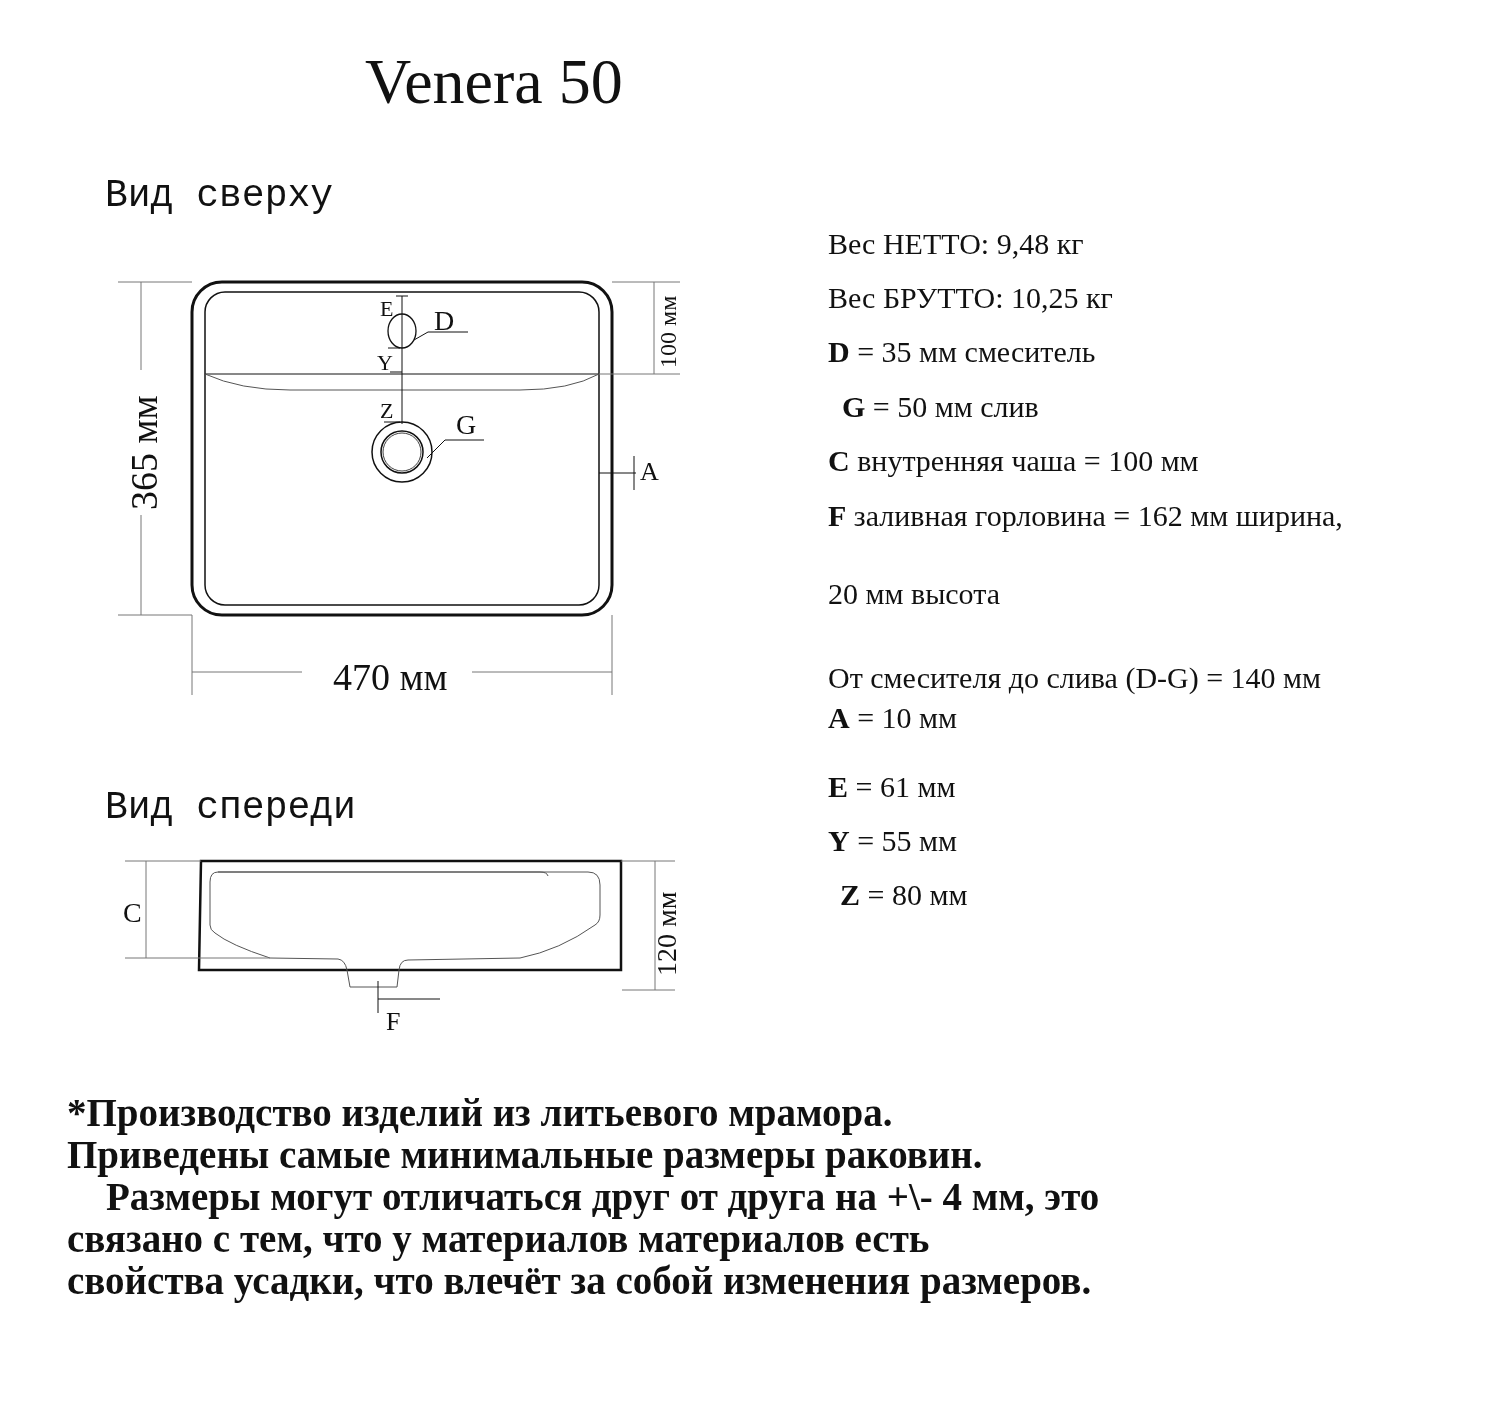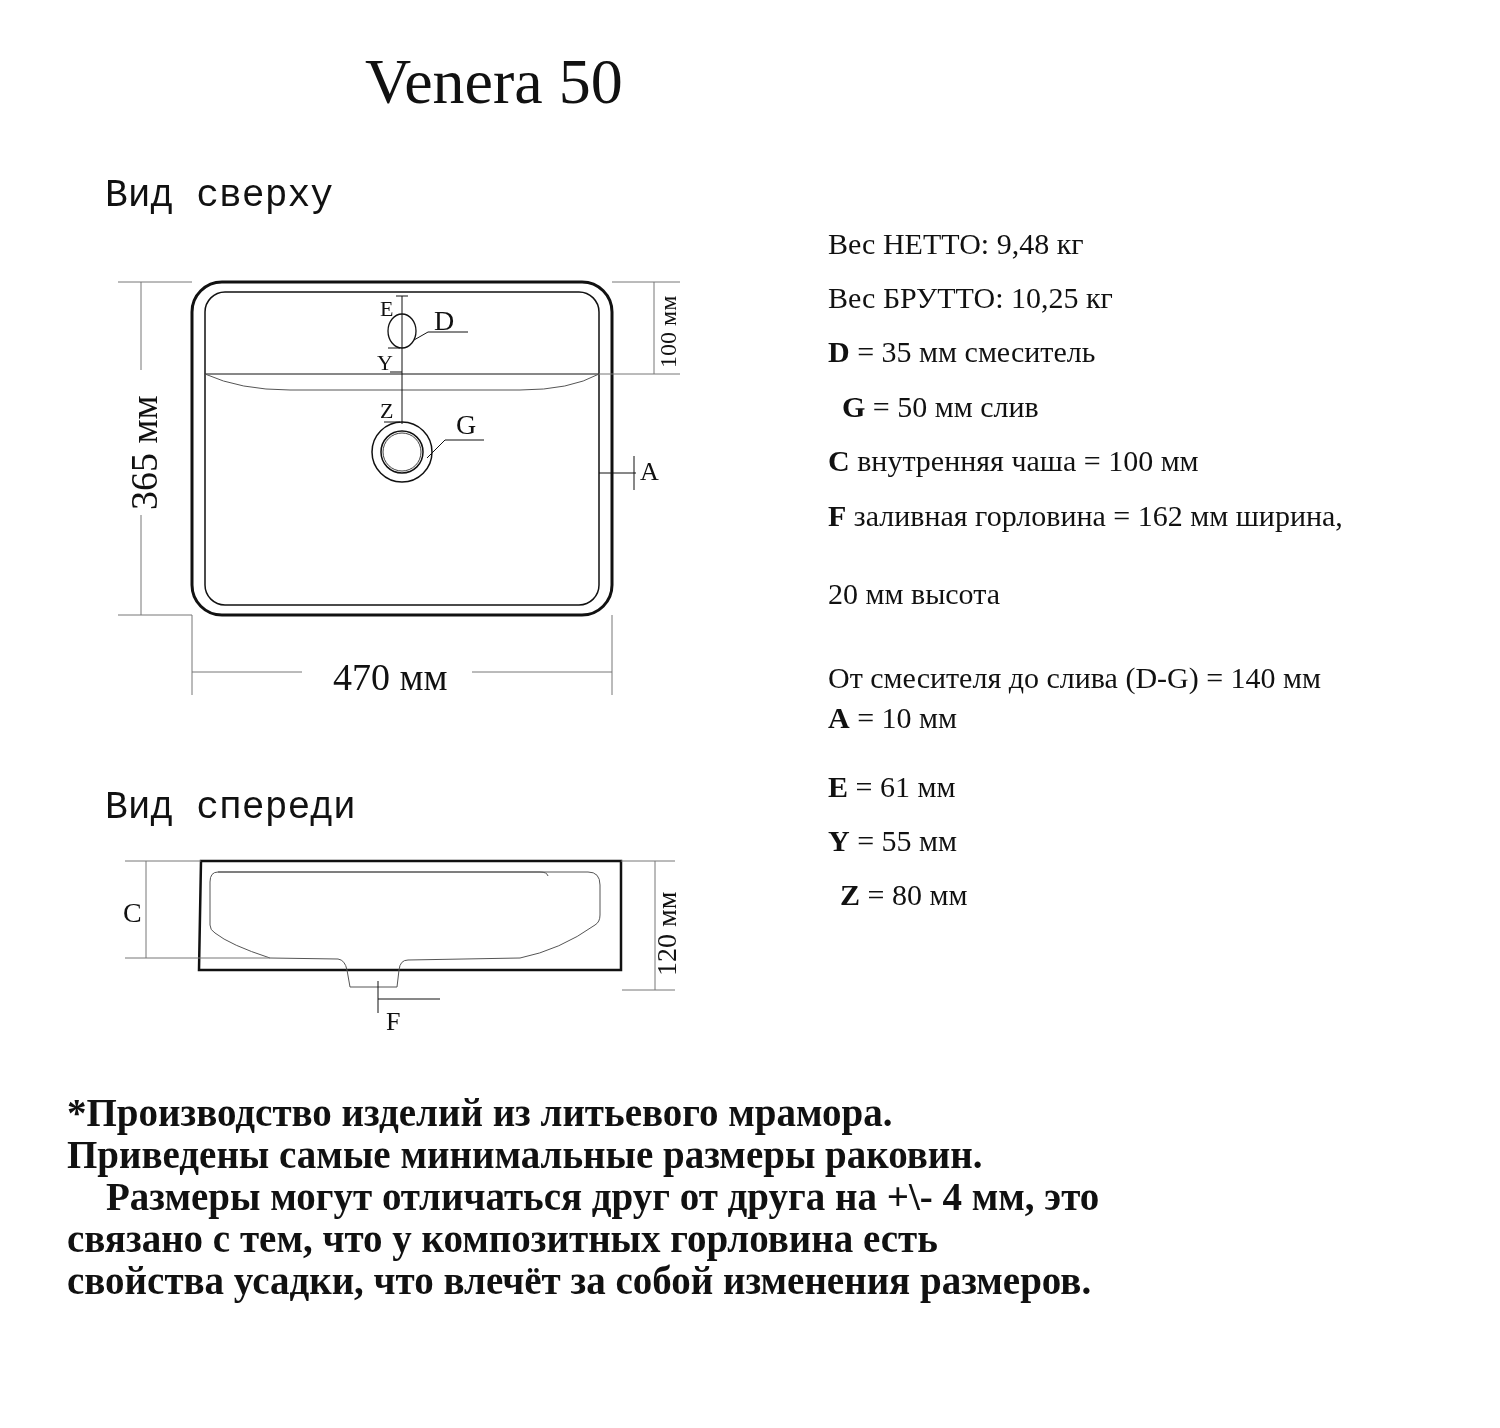--- a/index.html
+++ b/index.html
@@ -105,14 +105,14 @@
 <div class="abs spec" style="top:564px;margin-top:12px;"><b></b><span>20 мм высота</span></div>
 <div class="abs spec" style="top:660px;"><b></b><span>От смесителя до слива (D-G) = 140 мм</span></div>
 <div class="abs spec" style="top:700px;"><b>A</b><span> = 10 мм</span></div>
 <div class="abs spec" style="top:769px;"><b>E</b><span> = 61 мм</span></div>
 <div class="abs spec" style="top:823px;"><b>Y</b><span> = 55 мм</span></div>
 <div class="abs spec" style="top:877px;margin-left:12px;"><b>Z</b><span> = 80 мм</span></div>
 
 <div class="abs note" style="top:1092px;">*Производство изделий из литьевого мрамора.</div>
 <div class="abs note" style="top:1134px;">Приведены самые минимальные размеры раковин.</div>
 <div class="abs note" style="top:1176px;margin-left:39px;">Размеры могут отличаться друг от друга на +\- 4 мм, это</div>
-<div class="abs note" style="top:1218px;">связано с тем, что у композитных горловина есть</div>
+<div class="abs note" style="top:1218px;">связано с тем, что у материалов материалов есть</div>
 <div class="abs note" style="top:1260px;">свойства усадки, что влечёт за собой изменения размеров.</div>
 
 </body></html>

